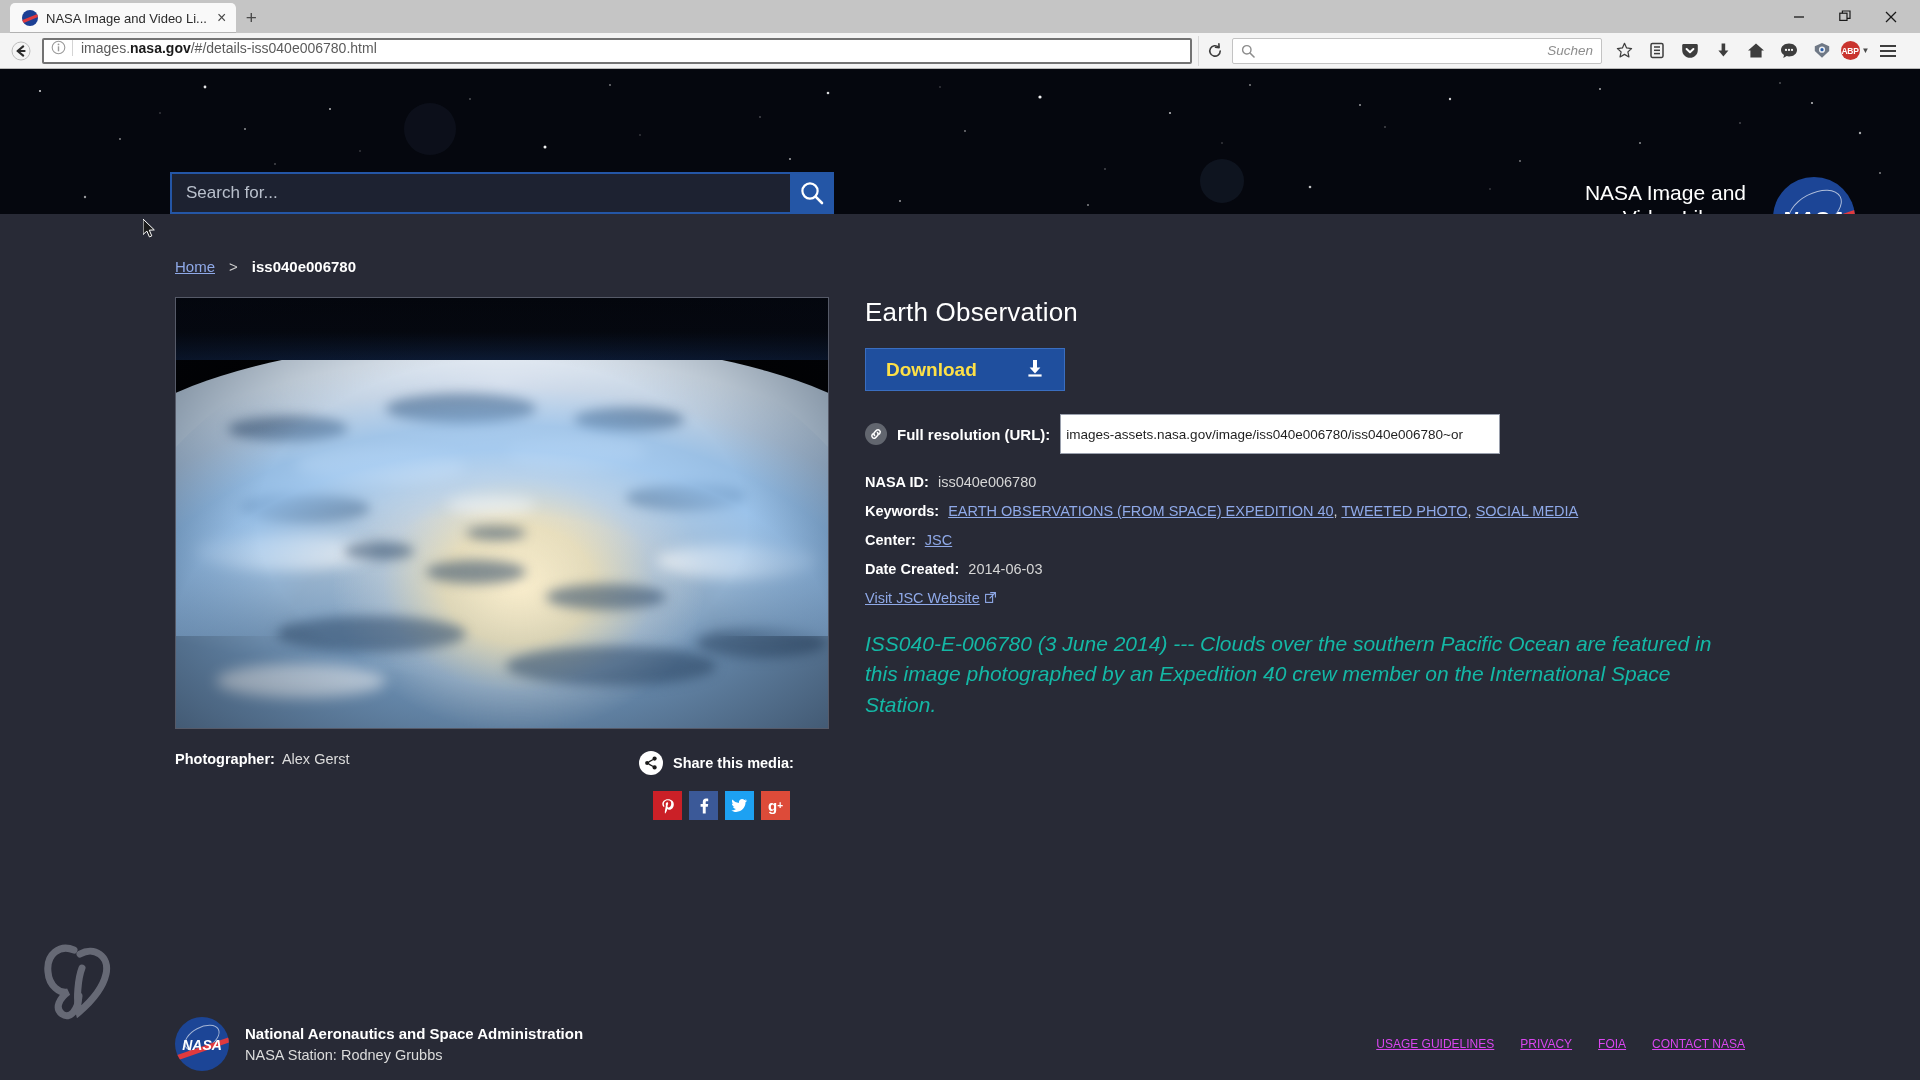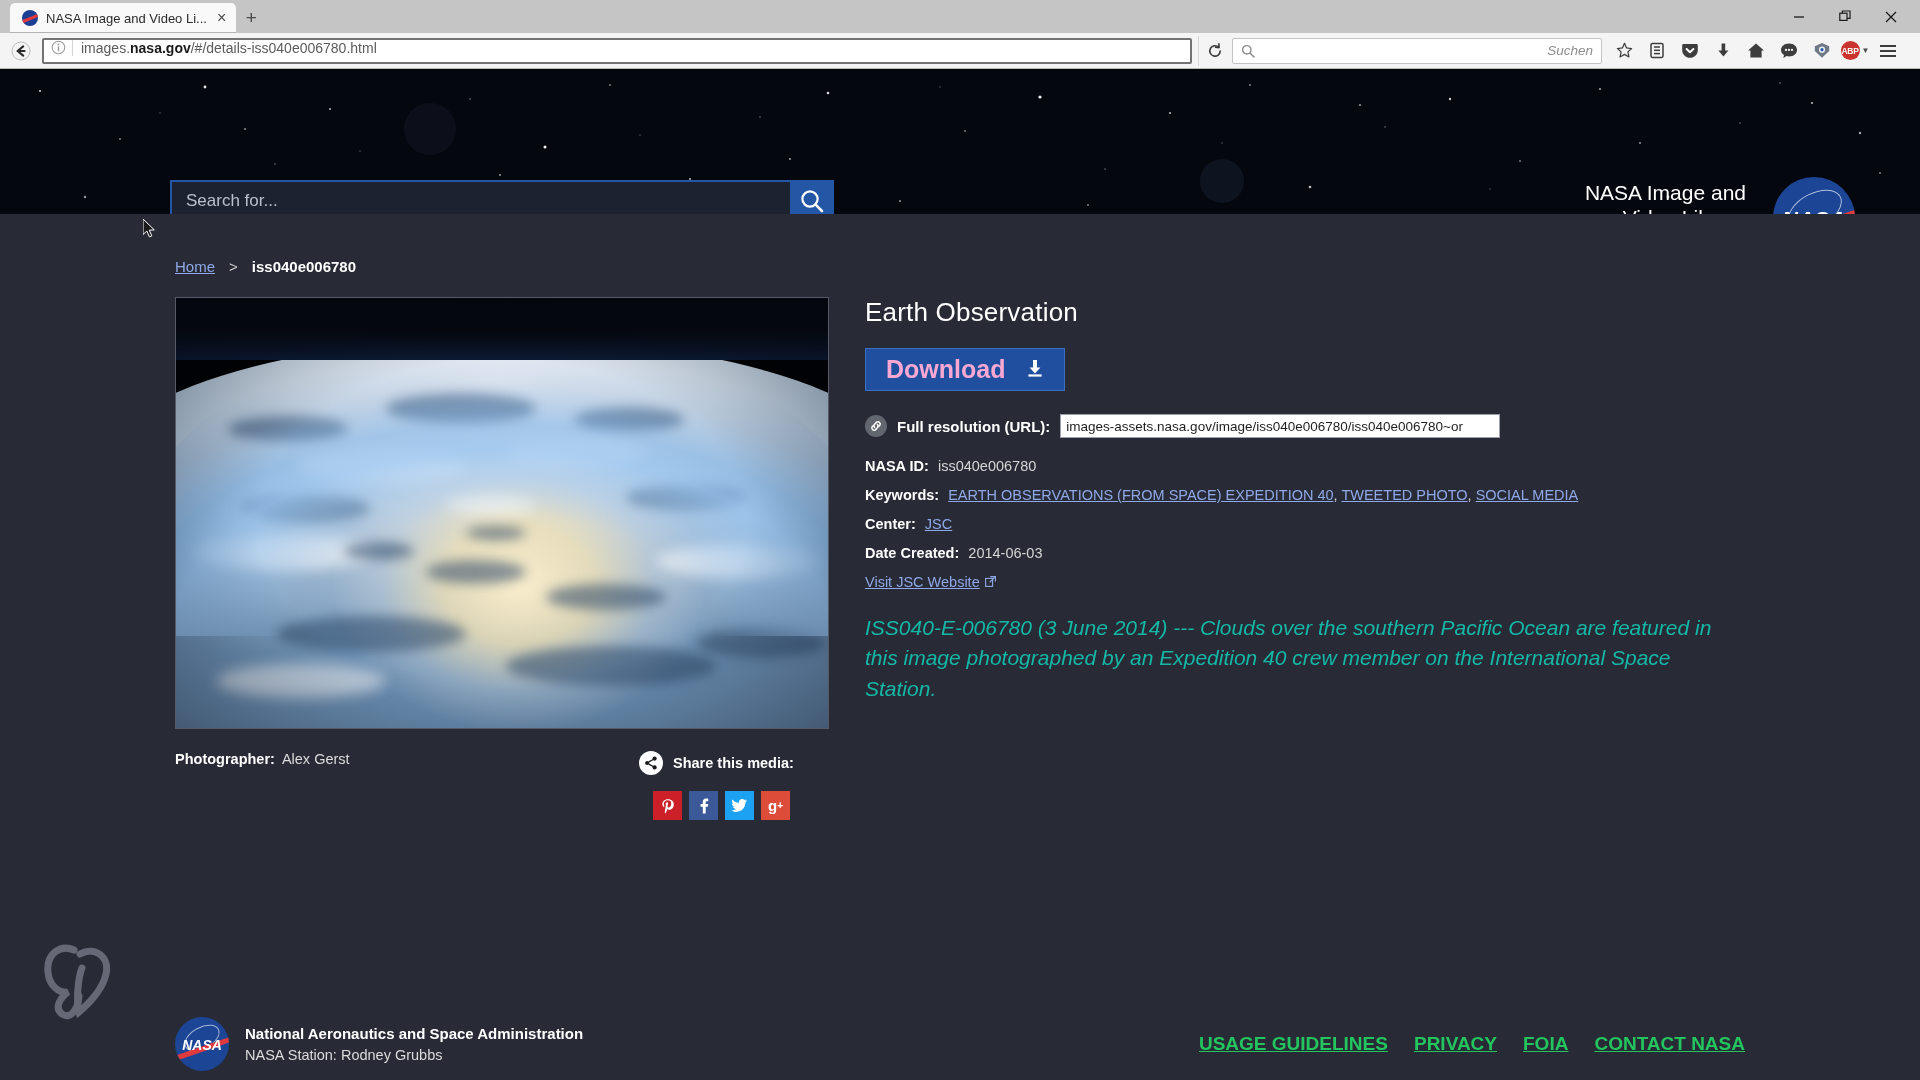--- a/index.html
+++ b/index.html
@@ -101,21 +101,21 @@
 
   
   .page { width: 100%; height: calc(1080px - 69px); background: #282a36; position: relative; overflow: hidden; }
 
   .nasa-header {
     height: 145px; position: relative; overflow: hidden;
     background: #05070e;
   }
   .starfield { position: absolute; inset: 0; }
 
-  .search-wrap { position: absolute; left: 170px; top: 111px; display: flex; }
+  .search-wrap { position: absolute; left: 170px; top: 103px; display: flex; }
   .search-box {
     width: 620px; height: 42px; background: #1d2231;
     border: 2px solid #2456a6; border-right: none;
     display: flex; align-items: center; padding: 0 14px;
   }
   .search-box input {
     width: 100%; background: transparent; border: none; outline: none;
     color: #d9dde6; font-size: 17px; font-family: "Liberation Sans", sans-serif;
   }
   .search-box input::placeholder { color: #b9c0cc; }
@@ -222,30 +222,30 @@
 
   .right-col { flex: 1; max-width: 900px; }
   .title {
     font-size: 26px; color: #ffffff; font-weight: 400; letter-spacing: .2px;
   }
   .download-btn {
     margin-top: 20px; width: 200px; height: 43px; background: #1f4f9e;
     border: 1px solid #3a6ec0; display: flex; align-items: center;
     justify-content: space-between; padding: 0 18px 0 20px; cursor: pointer;
   }
-  .download-btn .t { color: #f9a8d4; font-size: 25px; font-weight: 700; }
+  .download-btn .t { color: #fde047; font-size: 19px; font-weight: 700; }
 
   .url-row { margin-top: 23px; display: flex; align-items: center; gap: 10px; }
   .link-circle {
     width: 22px; height: 22px; border-radius: 50%; background: #62666f;
     display: flex; align-items: center; justify-content: center;
   }
   .url-row .lbl { color: #fff; font-weight: 700; font-size: 15px; }
   .url-input {
-    width: 440px; height: 24px; background: #fff; border: 1px solid #9aa0ad;
+    width: 440px; height: 40px; background: #fff; border: 1px solid #9aa0ad;
     font-size: 13.5px; color: #1f1f1f; padding: 0 5px; outline: none;
     font-family: "Liberation Sans", sans-serif;
   }
 
   .meta { margin-top: 14px; font-size: 14.5px; line-height: 2.0; }
   .meta .row { color: #e6e6e6; }
   .meta .k { color: #fff; font-weight: 700; }
   .meta .v { color: #d6d6d6; margin-left: 5px; }
   .meta a { color: #8fa9e8; text-decoration: underline; }
   .kw-sep { color: #d0d0d0; }
@@ -278,21 +278,21 @@
   .foot-meatball .orbit {
     position: absolute; left: 8px; top: 10px; width: 38px; height: 22px;
     border: 1px solid rgba(255,255,255,.6); border-radius: 50%;
     transform: rotate(-28deg);
   }
   .foot-text .l1 { color: #fff; font-weight: 700; font-size: 15px; }
   .foot-text .l2 { color: #fff; font-weight: 700; font-size: 14.5px; margin-top: 5px; }
   .foot-text .l2 span { font-weight: 400; color: #dcdcdc; }
   .foot-links { margin-left: auto; display: flex; gap: 26px; }
   .foot-links a {
-    color: #22c55e; text-decoration: underline; font-size: 19px; font-weight: 700;
+    color: #d946ef; text-decoration: underline; font-size: 12px; font-weight: 400;
   }
 
   .watermark {
     position: absolute; left: 38px; bottom: 58px; width: 80px; height: 88px;
     opacity: .55; pointer-events: none;
   }
 </style>
 </head>
 <body>
 

